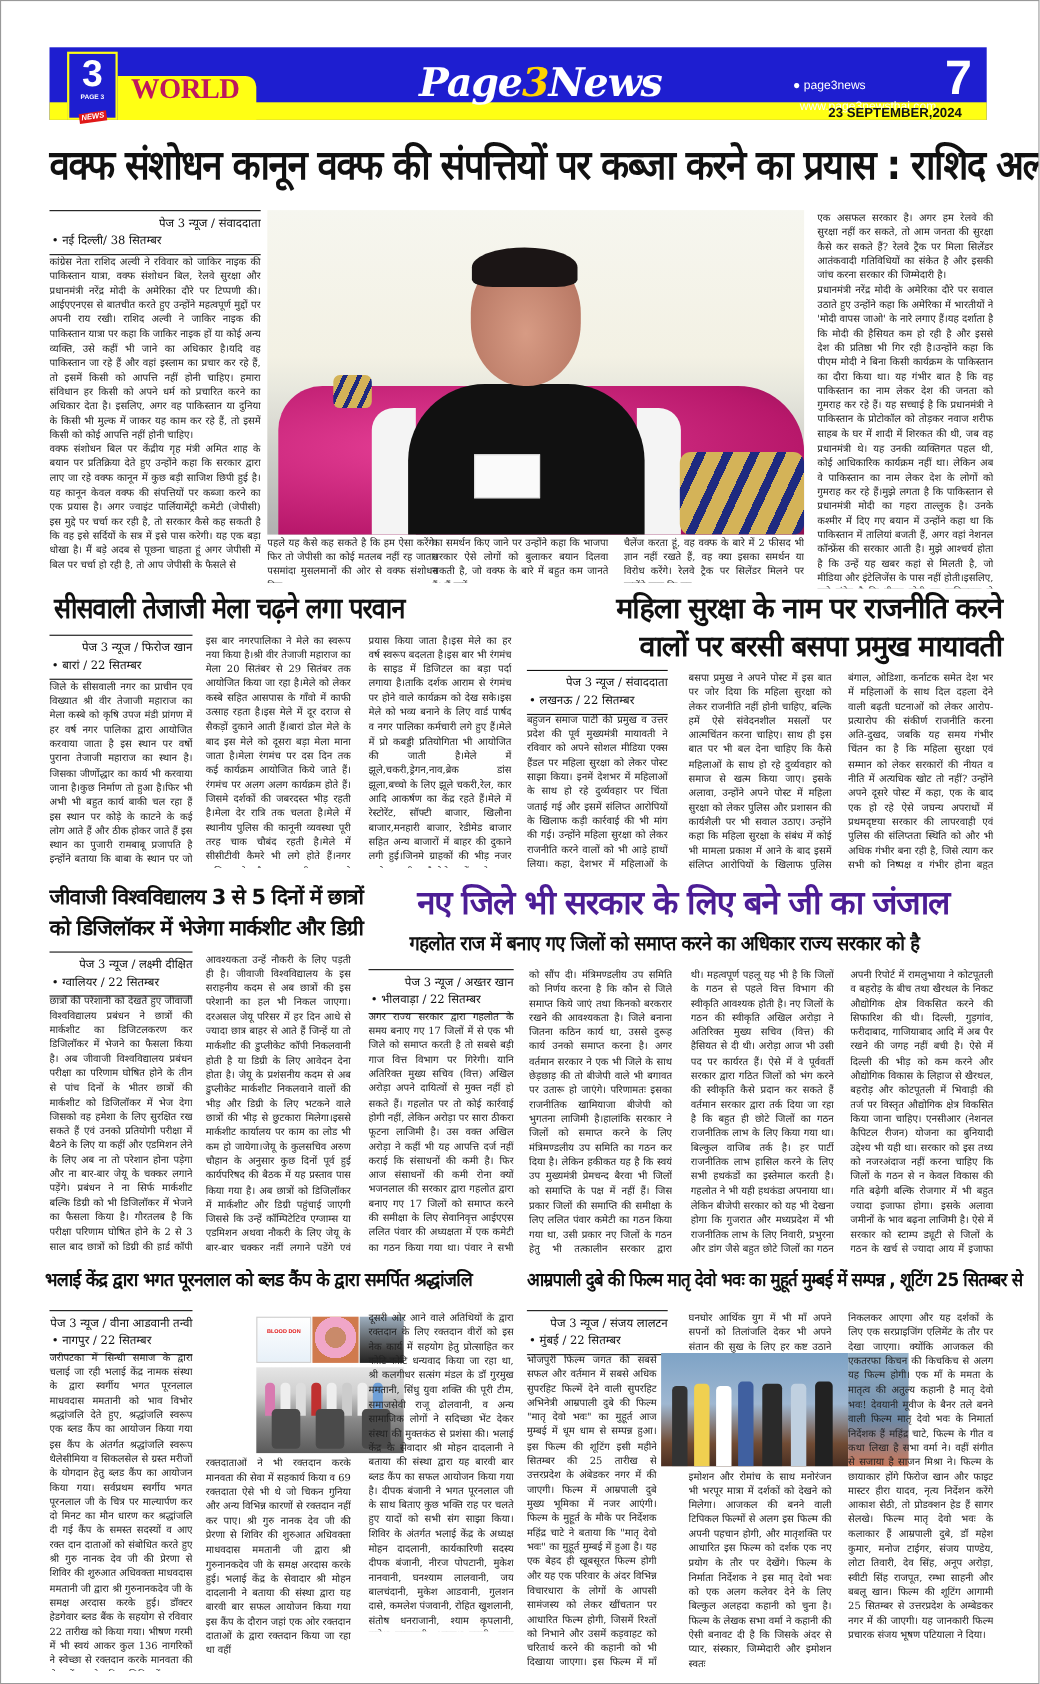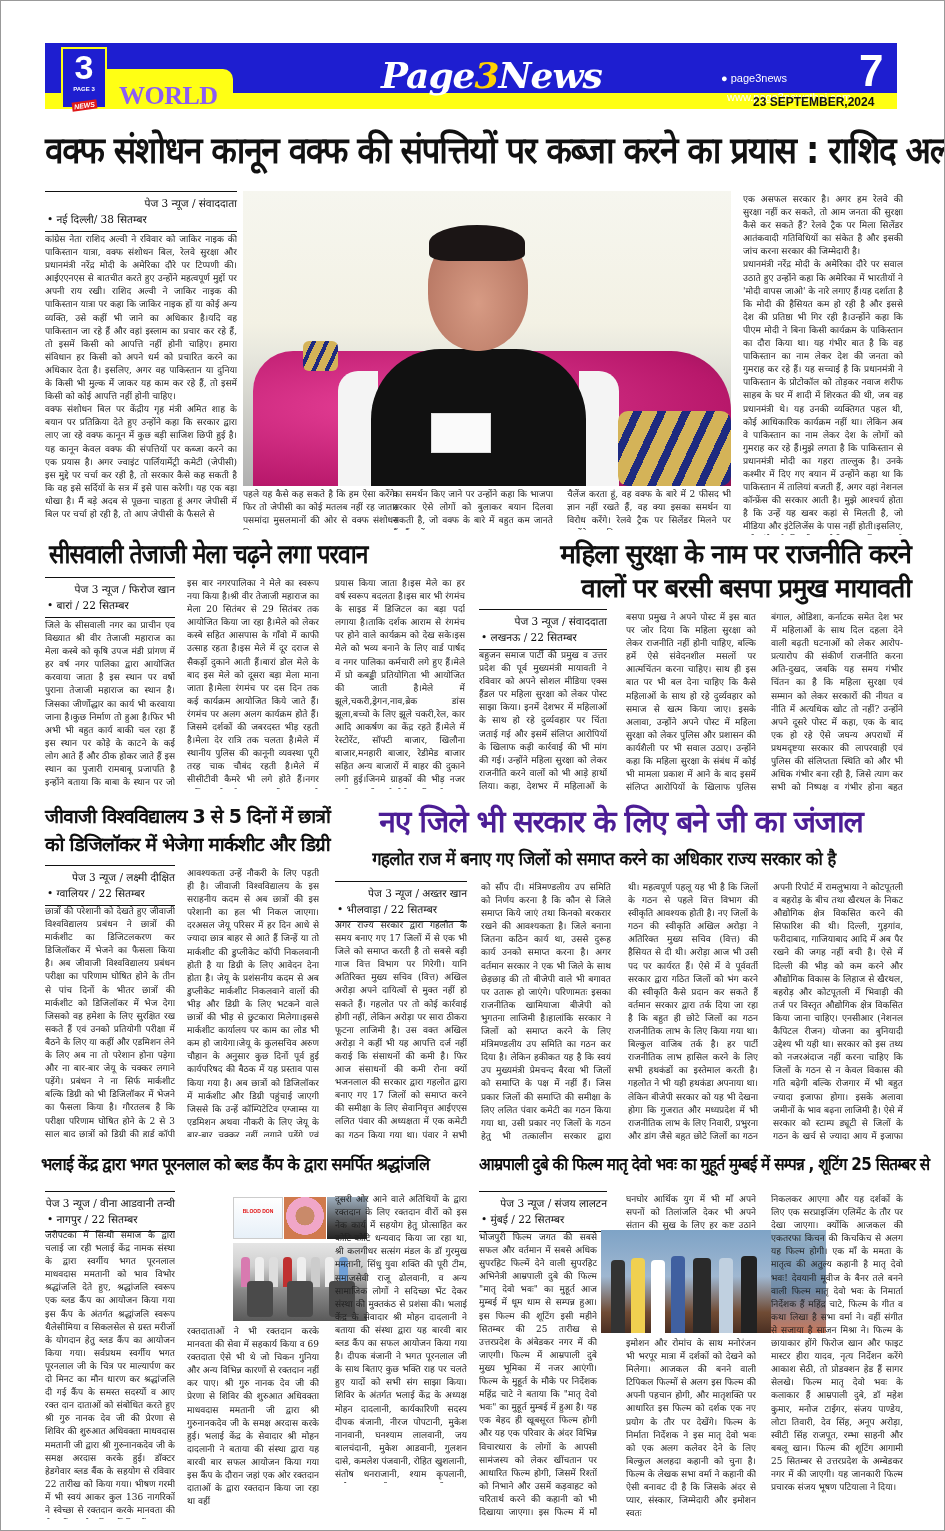--- a/index.html
+++ b/index.html
@@ -6,21 +6,21 @@
 html,body{width:945px;height:1531px;background:#fff;overflow:hidden}
 body{font-family:"DejaVu Serif",serif;color:#111;position:relative;border:1px solid #999}
 .abs{position:absolute}
 .masthead{left:44px;top:42px;width:852px;height:66px;background:#1e1ed0}
 .mast-yellow{left:44px;top:92px;width:852px;height:16px;background:#ffff14}
 .world-tab{left:100px;top:68px;width:132px;height:40px;background:#ffff14;border-radius:0 10px 0 0}
 .logo{left:60px;top:46px;width:46px;height:62px;background:#1e1ed0;border:2px solid #ffff14;text-align:center;color:#fff}
 .logo .num{font:bold 34px/36px "Liberation Sans",sans-serif;color:#fff}
 .logo .small{font:bold 6px/8px "Liberation Sans",sans-serif;color:#fff}
 .logo .news{display:inline-block;font:italic bold 7px/9px "Liberation Sans",sans-serif;background:#e01818;color:#fff;padding:0 2px;margin-top:1px;transform:rotate(-8deg)}
-.world{left:118px;top:80px;font:bold 26px/30px "Liberation Serif",serif;color:#8b5cf6;letter-spacing:-0.5px}
+.world{left:118px;top:65px;font:bold 26px/30px "Liberation Serif",serif;color:#be185d;letter-spacing:-0.5px}
 .brand{left:380px;top:52px;width:190px;text-align:center;font:italic bold 36px/44px "DejaVu Serif",serif;color:#fff;letter-spacing:-1px}
 .brand .three{color:#ffd200}
 .social{left:720px;top:70px;font:11px/14px "Liberation Sans",sans-serif;color:#fff}
 .site{left:726px;top:89px;font:11px/14px "Liberation Sans",sans-serif;color:#fff}
 .pageno{left:858px;top:48px;font:bold 44px/44px "Liberation Sans",sans-serif;color:#fff}
 .date{left:752px;top:94px;font:bold 12px/14px "Liberation Sans",sans-serif;color:#111}
 .h1{left:44px;top:128px;width:858px;font:bold 37px/44px "DejaVu Sans",sans-serif;letter-spacing:-1.5px;color:#111;white-space:nowrap;transform:scaleX(0.9);transform-origin:left}
 .byline{border-top:1.5px solid #111;border-bottom:1.5px solid #111;padding:3px 0 4px;font:10.5px/16px "DejaVu Serif",serif}
 .byline .b1{text-align:right}
 .byline .b2{padding-left:2px}

